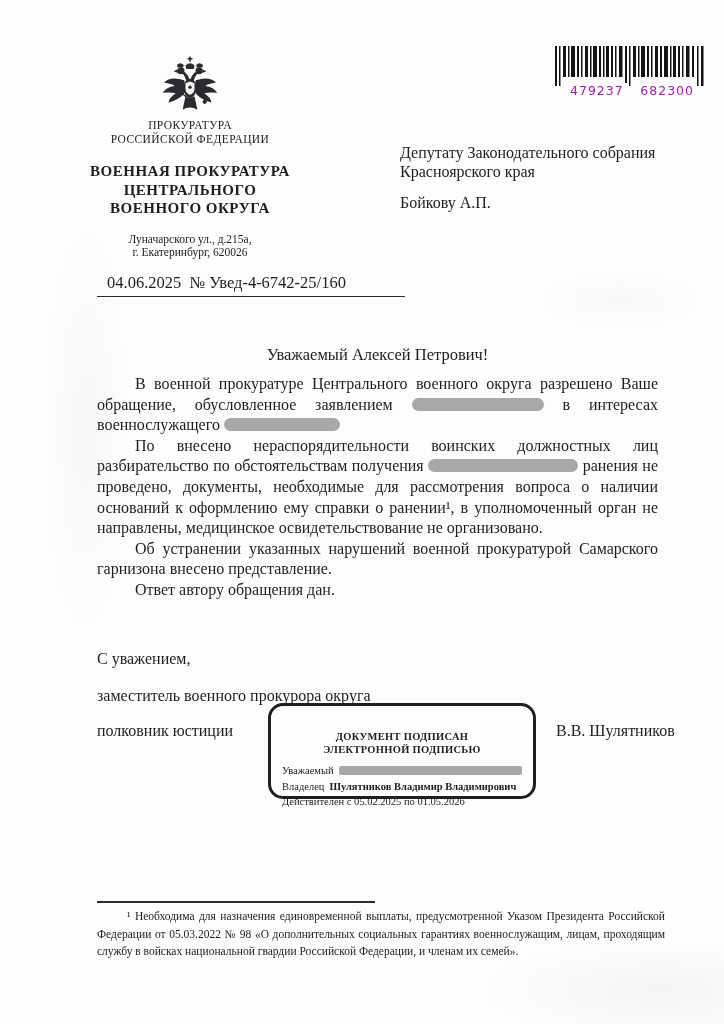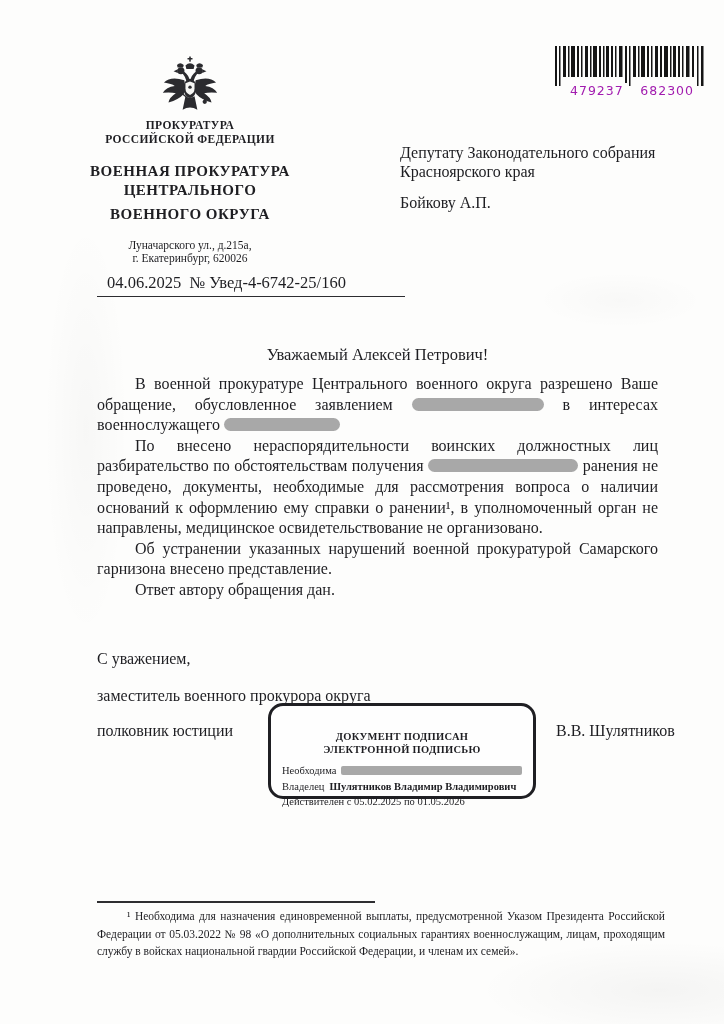--- a/index.html
+++ b/index.html
@@ -7,21 +7,21 @@
     position:relative;width:724px;height:1024px;background:#fdfdfc;
     font-family:"Liberation Serif", serif;color:#1e1e22;overflow:hidden;
     background-image:
       radial-gradient(ellipse 260px 70px at 660px 990px, rgba(0,0,0,0.035), transparent 70%),
       radial-gradient(ellipse 60px 300px at 86px 430px, rgba(0,0,0,0.025), transparent 70%),
       radial-gradient(ellipse 120px 40px at 620px 300px, rgba(0,0,0,0.02), transparent 70%);
   }
   
   .letterhead{position:absolute;left:62px;top:56px;width:256px;text-align:center;}
   .emblem{display:block;margin:0 auto 3px;}
-  .org-small{font-weight:bold;font-size:11.5px;line-height:13.5px;letter-spacing:0.4px;}
+  .org-small{font-weight:normal;font-size:11.5px;line-height:13.5px;letter-spacing:0.4px;}
   .org-big{margin-top:16px;font-weight:bold;font-size:15px;line-height:18.5px;letter-spacing:0.5px;}
   .address{margin-top:15px;font-size:11.5px;line-height:13.5px;}
   .doc-number{position:absolute;left:97px;top:273px;width:298px;font-size:16.5px;
     padding:0 0 3px 10px;border-bottom:1.7px solid #2c2c30;white-space:pre;}
   .ref-line{position:absolute;left:99px;top:310px;font-size:15px;}
   
   .barcode{position:absolute;left:551px;top:46px;width:160px;}
   .barcode-digits{display:flex;justify-content:space-between;padding:0 14px 0 16px;margin-top:-11px;
     font-family:"DejaVu Sans", sans-serif;font-size:12.5px;letter-spacing:1px;color:#a21caf;}
   .barcode-digits span{background:#fdfdfc;padding:0 3px;}
@@ -79,21 +79,21 @@
         <circle cx="86" cy="80" r="3.8"></circle>
         <rect x="84.8" y="73.5" width="2.4" height="4"></rect>
       </g>
       <path d="M60 44 l8 3.2 v9 q0 8 -8 11.5 q-8 -3.5 -8 -11.5 v-9 z" fill="#f6f6f4"></path>
       <circle cx="60" cy="54" r="3" fill="#2b2b2f"></circle>
     </svg>
     <div class="org-small">ПРОКУРАТУРА</div>
     <div class="org-small">РОССИЙСКОЙ ФЕДЕРАЦИИ</div>
     <div class="org-big">ВОЕННАЯ ПРОКУРАТУРА</div>
     <div class="org-big" style="margin-top:0">ЦЕНТРАЛЬНОГО</div>
-    <div class="org-big" style="margin-top:6px">ВОЕННОГО ОКРУГА</div>
+    <div class="org-big" style="margin-top:0">ВОЕННОГО ОКРУГА</div>
     <div class="address">Луначарского ул., д.215а,</div>
     <div class="address" style="margin-top:0">г. Екатеринбург, 620026</div>
   </div>
 
   <div class="doc-number">04.06.2025  № Увед-4-6742-25/160</div>
 
   <div class="barcode">
     <svg width="160" height="44" viewBox="0 0 160 44">
       <g fill="#151515">
         <rect x="4" y="0" width="2" height="40"></rect>
@@ -160,21 +160,21 @@
 
   <div class="closing">С уважением,</div>
   <div class="title1">заместитель военного прокурора округа</div>
   <div class="title2">полковник юстиции</div>
   <div class="sig-name">В.В. Шулятников</div>
 
   <div class="stamp">
     <div class="stamp-head">ДОКУМЕНТ ПОДПИСАН</div>
     <div class="stamp-head" style="margin-top:0">ЭЛЕКТРОННОЙ ПОДПИСЬЮ</div>
     <div class="stamp-row first">
-      <span>Необходима</span>
+      <span>Уважаемый</span>
       <span class="redact-cert"></span>
     </div>
     <div class="stamp-row">
       <span>Владелец</span>
       <span class="stamp-bold">Шулятников Владимир Владимирович</span>
     </div>
     <div class="stamp-row">
       <span>Действителен с  05.02.2025  по  01.05.2026</span>
     </div>
   </div>

